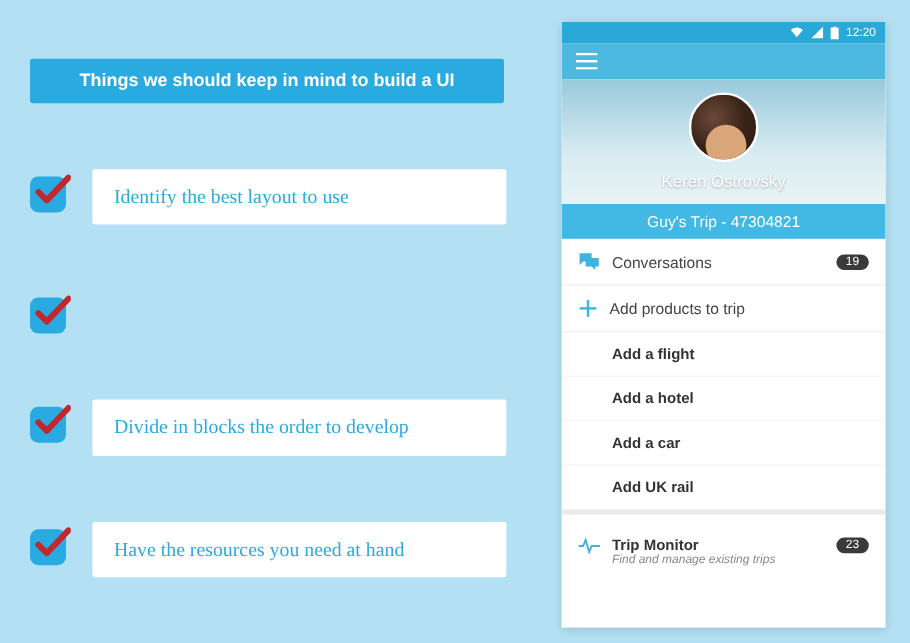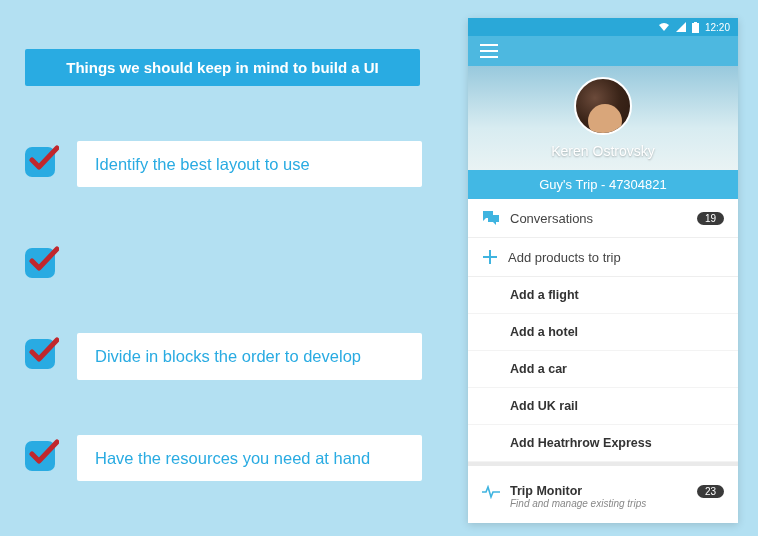--- a/index.html
+++ b/index.html
@@ -29,20 +29,21 @@
     display: inline-block;
     width: 395px;
     text-align: center;
     margin-top: 24px;
   }
   .bullet-row {
     display: flex;
     align-items: flex-start;
     gap: 22px;
     margin-bottom: 55px;
+    font-family: Liberation Serif, serif;
   }
   .checkbox-icon {
     width: 30px;
     height: 30px;
     background: #29abe2;
     border-radius: 7px;
     position: relative;
     flex-shrink: 0;
     margin-top: 6px;
   }
@@ -246,21 +247,20 @@
         <rect x="7" y="1" width="2" height="14" fill="#3fb4e0"></rect>
         <rect x="1" y="7" width="14" height="2" fill="#3fb4e0"></rect>
       </svg>
     <span>Add products to trip</span>
   </div>
 
   <div class="sub-item">Add a flight</div>
   <div class="sub-item">Add a hotel</div>
   <div class="sub-item">Add a car</div>
   <div class="sub-item">Add UK rail</div>
-  <div class="sub-item">Add Heatrhrow Express</div>
 
   <div class="trip-monitor">
     <svg width="18" height="14" viewBox="0 0 18 14">
         <path d="M0 7h4l2-5 3 10 2-5h7" stroke="#3fb4e0" stroke-width="1.6" fill="none"></path>
       </svg>
     <div class="titles">
       <div class="t1">Trip Monitor</div>
       <div class="t2">Find and manage existing trips</div>
     </div>
     <span class="badge" style="background:#3a3a3a;color:#fff;font-size:10px;border-radius:9px;padding:1px 8px">23</span>

